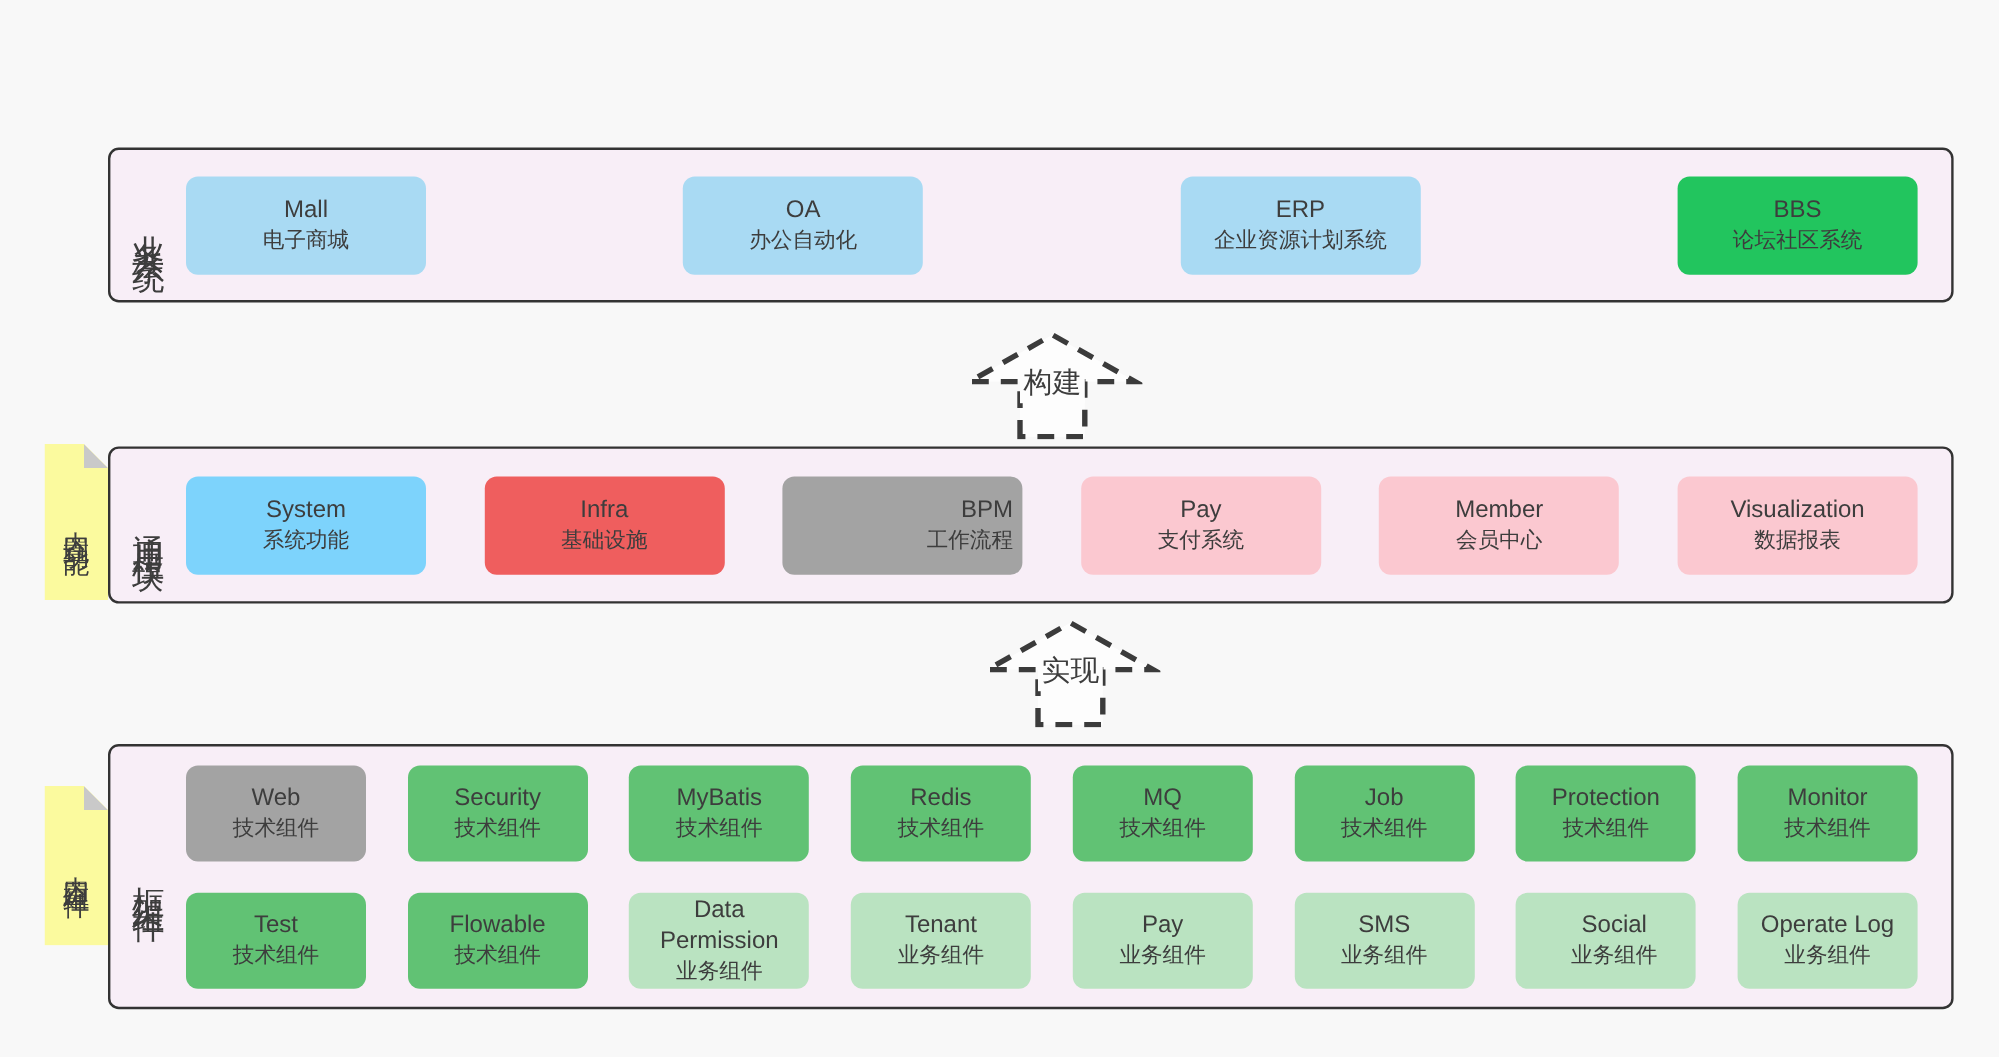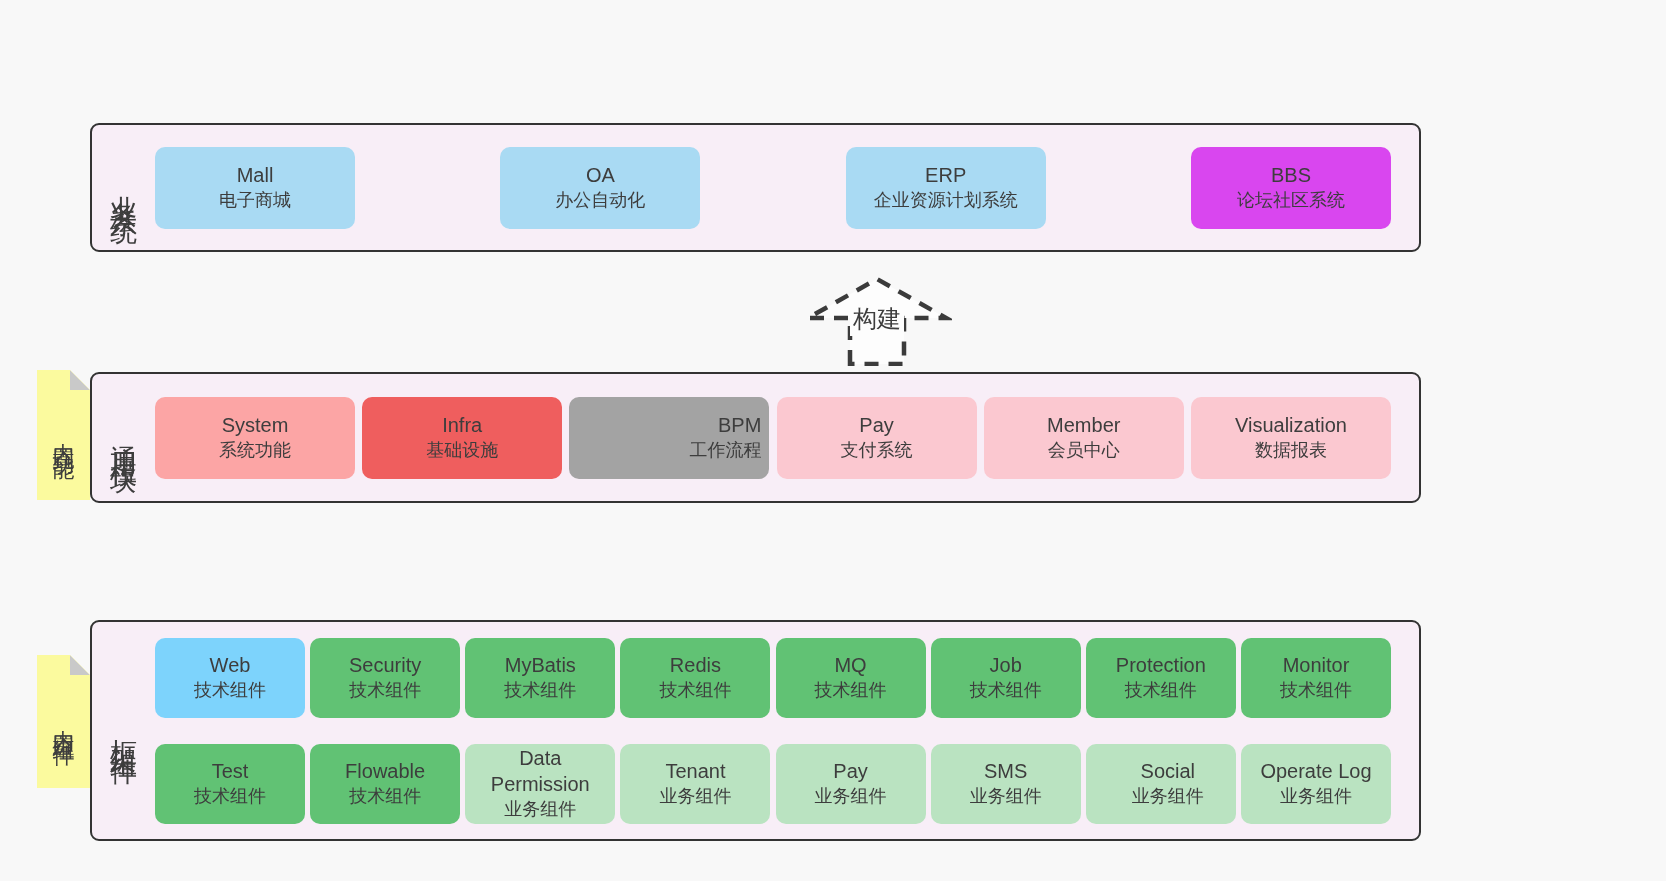--- a/index.html
+++ b/index.html
@@ -11,21 +11,21 @@
     --text:#3d3d3d;
     --dash:#3b3b3b;
   }
   *{box-sizing:border-box;margin:0;padding:0;}
   html,body{background:var(--page-bg);}
   body{font-family:"Liberation Sans","DejaVu Sans",sans-serif;color:var(--text);}
   .page{position:relative;width:1666px;height:881px;background:var(--page-bg);overflow:hidden;}
 
   
   .panel{
-    position:absolute;left:90px;width:1331px;
+    position:absolute;left:90px;width:1538px;
     background:var(--panel-bg);
     border:2px solid var(--panel-border);
     border-radius:9px;
     display:flex;
     z-index:1;
   }
   #panel-business{top:123px;height:129px;}
   #panel-modules{top:372px;height:131px;}
   #panel-components{top:620px;height:221px;}
 
@@ -101,42 +101,42 @@
             <div class="box-sub">电子商城</div>
           </div>
           <div class="box" style="background: rgb(169, 218, 243);">
             <div class="box-title">OA</div>
             <div class="box-sub">办公自动化</div>
           </div>
           <div class="box" style="background: rgb(169, 218, 243);">
             <div class="box-title">ERP</div>
             <div class="box-sub">企业资源计划系统</div>
           </div>
-          <div class="box" style="background: #d946ef;">
+          <div class="box" style="background: #22c55e;">
             <div class="box-title">BBS</div>
             <div class="box-sub">论坛社区系统</div>
           </div>
         </div>
       </div>
   </section>
 
   <div class="arrow" id="arrow-0">
     <svg viewBox="0 0 150 92">
       <path d="M48 90 L48 44 L6 44 L75 5 L144 44 L102 44 L102 90 Z" fill="#fdfdfd" stroke="#3b3b3b" stroke-width="4.5" stroke-dasharray="14 10"></path>
     </svg>
     <span class="arrow-label">构建</span>
   </div>
 
   <section class="panel" id="panel-modules">
     <div class="panel-label">
       <span>通用模块</span>
     </div>
     <div class="rows">
         <div class="row">
-          <div class="box" style="background: #fca5a5;">
+          <div class="box" style="background: #7dd3fc;">
             <div class="box-title">System</div>
             <div class="box-sub">系统功能</div>
           </div>
           <div class="box" style="background: rgb(239, 94, 94);">
             <div class="box-title">Infra</div>
             <div class="box-sub">基础设施</div>
           </div>
           <div class="box" style="background: #a3a3a3; align-items: flex-end;">
             <div class="box-title">BPM</div>
             <div class="box-sub">工作流程</div>
@@ -154,28 +154,34 @@
             <div class="box-sub">数据报表</div>
           </div>
         </div>
       </div>
   </section>
   <div class="tab" id="tab-modules">
     <span class="tab-fold"></span>
     <span class="tab-text">内置功能</span>
   </div>
 
+  <div class="arrow" id="arrow-1">
+    <svg viewBox="0 0 150 92">
+      <path d="M48 90 L48 44 L6 44 L75 5 L144 44 L102 44 L102 90 Z" fill="#fdfdfd" stroke="#3b3b3b" stroke-width="4.5" stroke-dasharray="14 10"></path>
+    </svg>
+    <span class="arrow-label">实现</span>
+  </div>
 
   <section class="panel" id="panel-components">
     <div class="panel-label">
       <span>框架组件</span>
     </div>
     <div class="rows">
         <div class="row">
-          <div class="box" style="background: #7dd3fc;">
+          <div class="box" style="background: #a3a3a3;">
             <div class="box-title">Web</div>
             <div class="box-sub">技术组件</div>
           </div>
           <div class="box" style="background: rgb(97, 194, 116);">
             <div class="box-title">Security</div>
             <div class="box-sub">技术组件</div>
           </div>
           <div class="box" style="background: rgb(97, 194, 116);">
             <div class="box-title">MyBatis</div>
             <div class="box-sub">技术组件</div>

